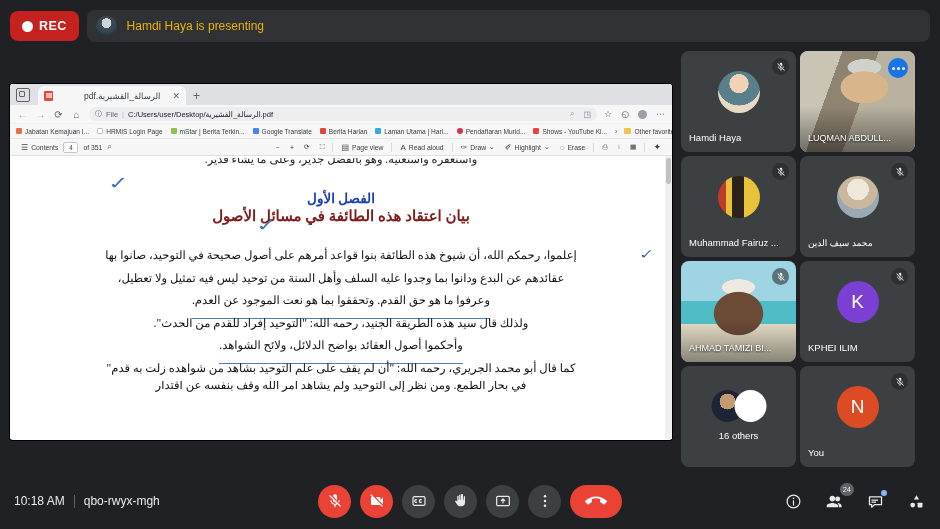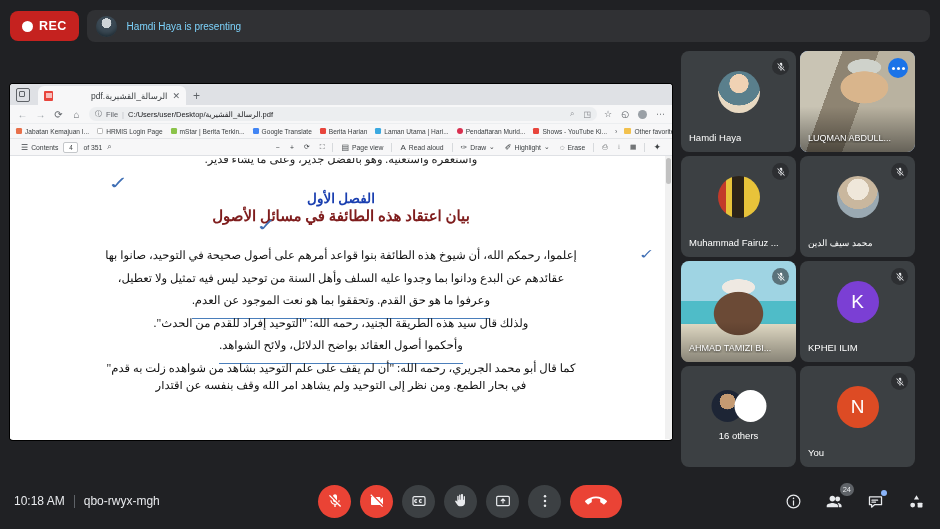--- a/index.html
+++ b/index.html
@@ -27,40 +27,40 @@
     flex: 1; height: 32px; background: #303134; border-radius: 8px;
     display: flex; align-items: center; gap: 10px; padding: 0 9px;
     max-width: 908px;
   }
   .presenting-avatar {
     width: 21px; height: 21px; border-radius: 50%;
     background: radial-gradient(circle at 50% 34%, #cfd4d8 0 28%, #3c4a55 29% 100%);
     box-shadow: inset 0 -4px 5px -2px #1b2830;
     flex: none;
   }
-  .presenting-text { color: #7dd3fc; font-size: 10px; }
+  .presenting-text { color: #eab308; font-size: 12px; }
 
   
   .stage {
     position: absolute; left: 10px; top: 84px; width: 662px; height: 356px;
     background: #fff; border-radius: 3px; overflow: hidden;
     box-shadow: 0 0 0 1px #000;
   }
   .br-tabstrip {
     height: 21px; background: #dfe1e5; display: flex; align-items: flex-end;
     padding-left: 3px; gap: 2px; position: relative;
   }
   .br-sysicon {
     width: 14px; height: 14px; margin: 0 6px 3px 3px; border: 1.4px solid #5f6368;
     border-radius: 2px; flex: none; position: relative;
   }
   .br-sysicon::after { content:""; position:absolute; left:2px; top:2px; right:4px; bottom:4px; border:1px solid #5f6368; border-radius:1px;}
   .br-tab {
     height: 19px; background: #f7f7f8; border-radius: 6px 6px 0 0;
-    display: flex; align-items: center; gap: 5px; padding: 0 6px;
+    display: flex; align-items: center; gap: 12px; padding: 0 6px;
     min-width: 148px; font-size: 8.5px; color: #3c4043;
   }
   .tab-favicon { width:9px;height:10px;background:#e8453c;border-radius:1px;flex:none;position:relative;}
   .tab-favicon::after{content:"";position:absolute;inset:2px 1.5px 3px 1.5px;background:#fff;opacity:.65;}
   .tab-title { flex:1; direction: rtl; text-align: right; white-space: nowrap; overflow: hidden; }
   .tab-close { font-size: 9px; color:#5f6368; }
   .tab-new { font-size: 12px; color:#5f6368; margin-left: 5px; margin-bottom: 2px; }
 
   .br-navbar {
     height: 19px; background: #f7f7f8; display: flex; align-items: center;

